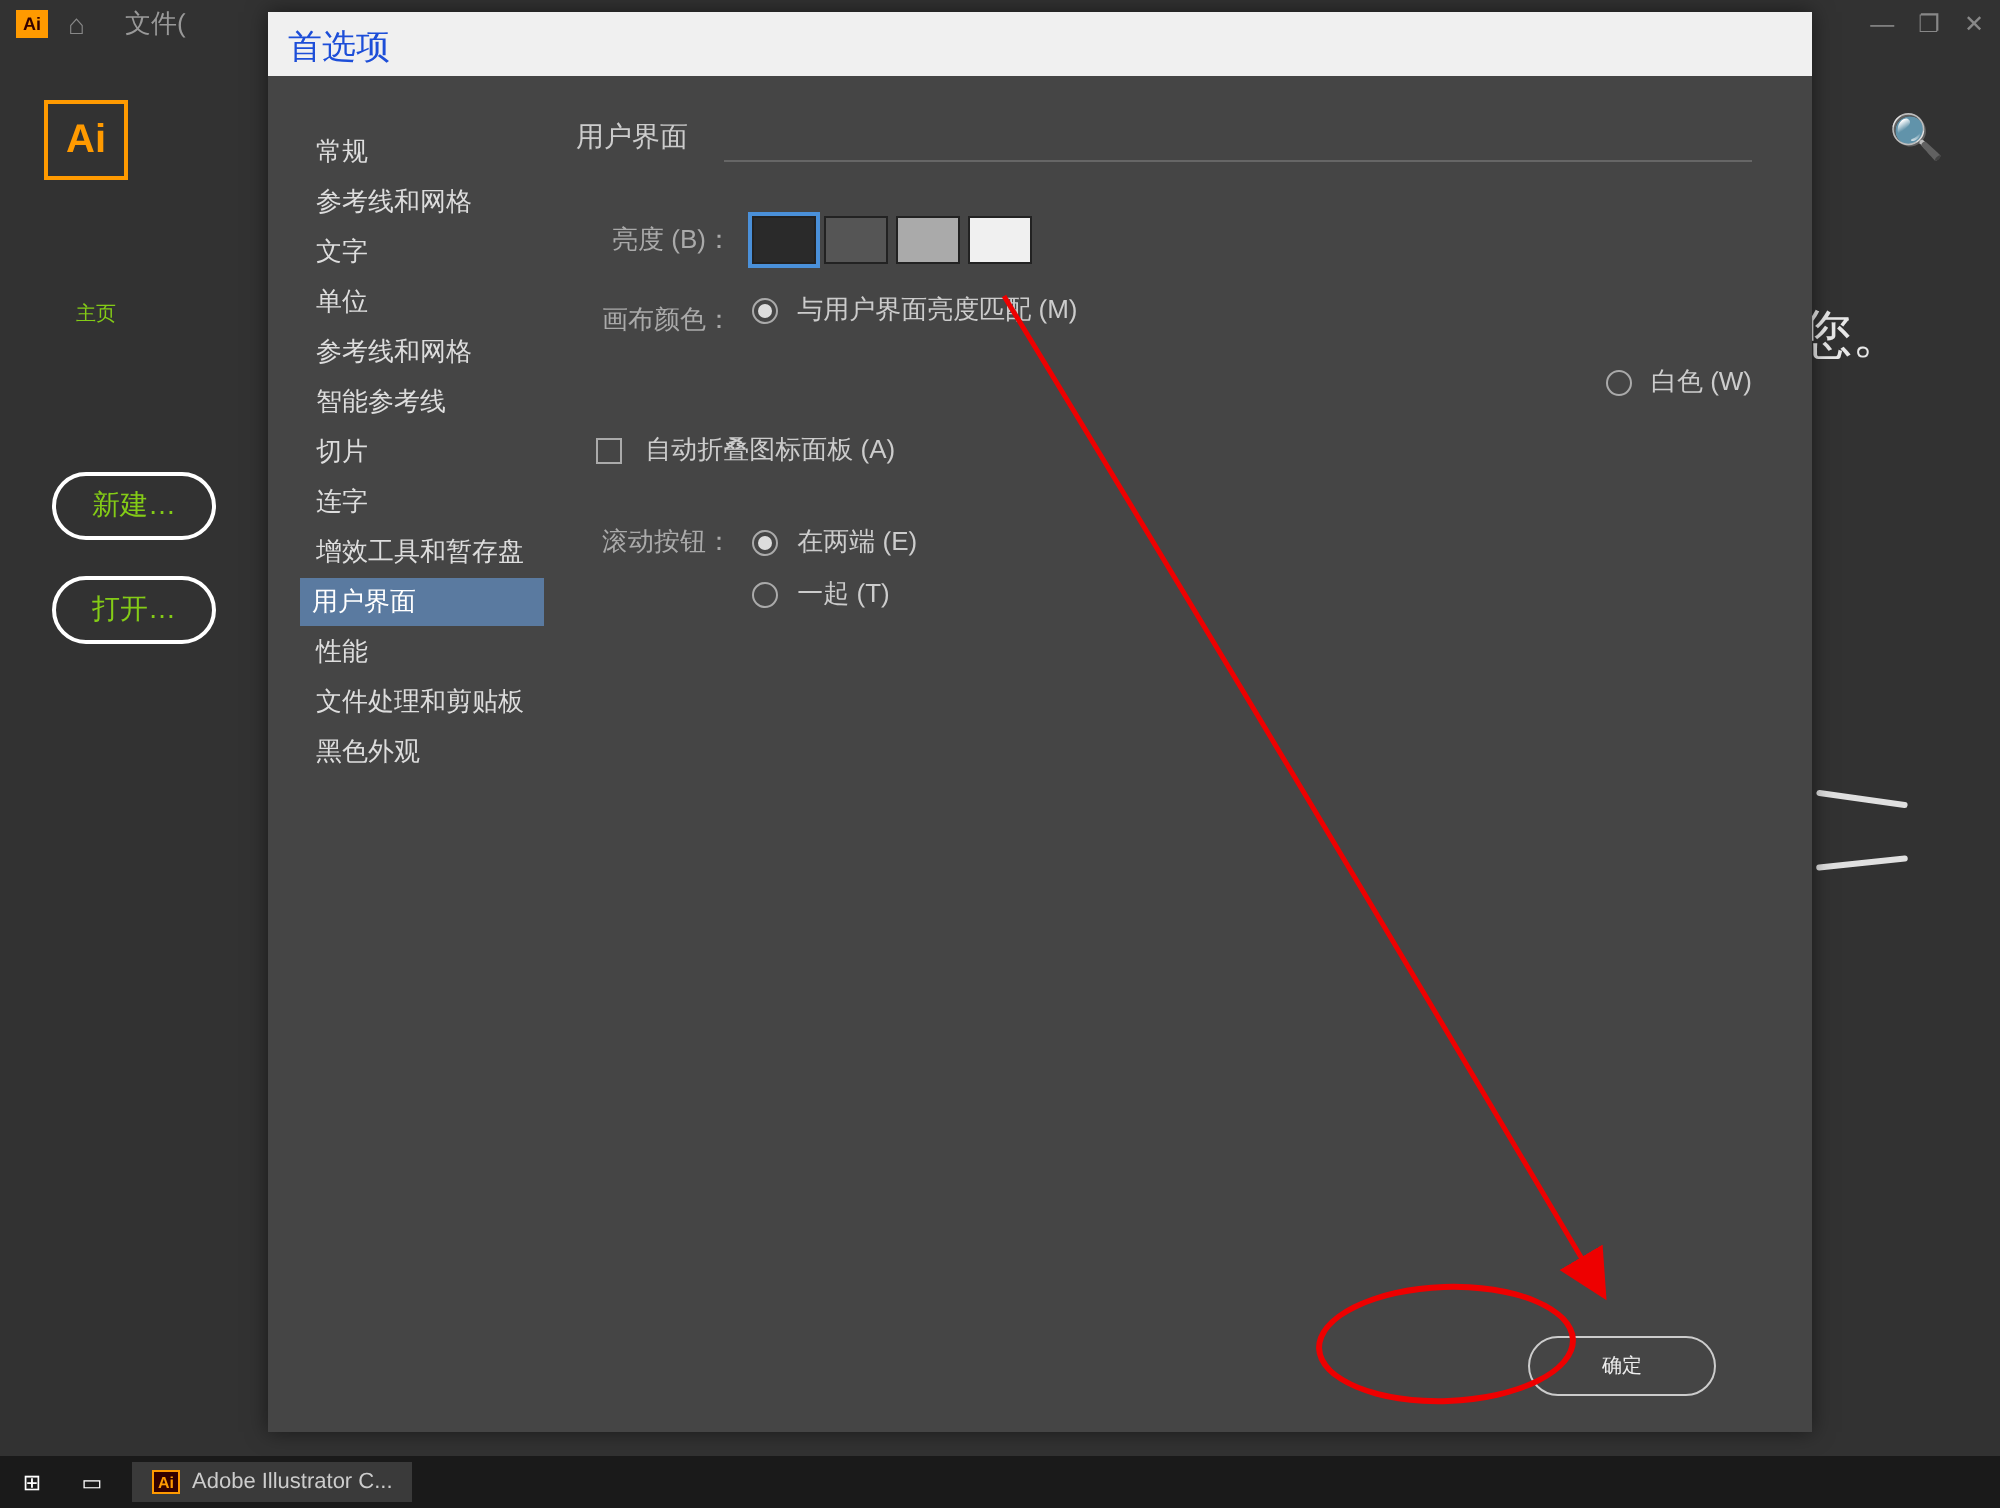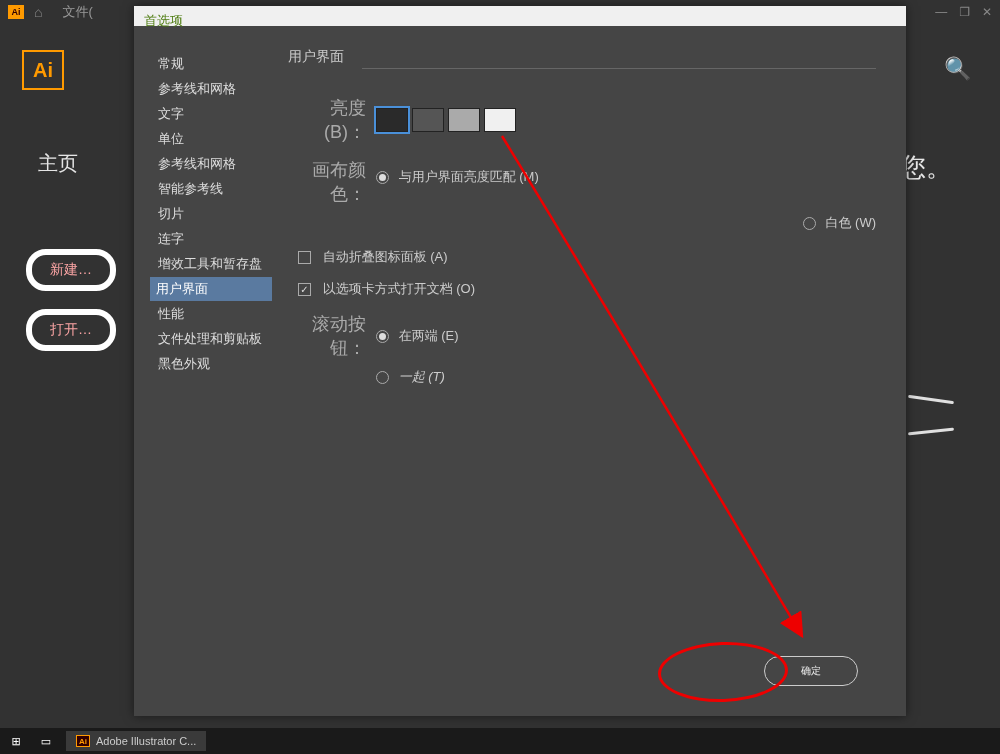--- a/index.html
+++ b/index.html
@@ -11,44 +11,44 @@
     .home-icon { color: #888; margin-right: 20px; font-size: 14px; }
     .menu-text { margin-right: 8px; font-size: 13px; }
     .window-controls { margin-left: auto; display: flex; gap: 12px; color: #888; font-size: 12px; }
     
     
     .main-bg { position: absolute; top: 24px; left: 0; right: 0; bottom: 24px; background: #323232; }
     
     
     .app-left { position: absolute; top: 24px; left: 0; width: 135px; height: 700px; background: #323232; }
     .ai-big-logo { width: 42px; height: 40px; border: 2px solid #ff9a00; color: #ff9a00; font-weight: bold; font-size: 20px; display: flex; align-items: center; justify-content: center; margin: 26px 0 0 22px; font-family: Arial; }
-    .home-tab { color: #e5e5e5; font-size: 20px; margin: 60px 0 0 38px; }
-    .pill-btn { border: 6px solid #ffffff; border-radius: 20px; padding: 6px 18px; color: #fca5a5; font-size: 14px; margin: 18px 0 0 26px; display: inline-block; }
+    .home-tab { color: #84cc16; font-size: 10px; margin: 60px 0 0 38px; }
+    .pill-btn { border: 2px solid #ffffff; border-radius: 20px; padding: 6px 18px; color: #84cc16; font-size: 14px; margin: 18px 0 0 26px; display: inline-block; }
     .pill-btn.first { margin-top: 72px; }
     
     
     .welcome-partial { position: absolute; top: 150px; right: 48px; color: #e8e8e8; font-size: 26px; }
     
     
     .dialog { position: absolute; top: 6px; left: 134px; width: 772px; height: 710px; background: #454545; box-shadow: 0 0 10px rgba(0,0,0,0.5); }
-    .dialog-titlebar { height: 20px; background: #f0f0f0; color: #4d7c0f; font-size: 13px; padding: 6px 10px; }
+    .dialog-titlebar { height: 32px; background: #f0f0f0; color: #1d4ed8; font-size: 17px; padding: 6px 10px; }
     .dialog-body { display: flex; height: calc(100% - 28px); }
     
     
     .sidebar { width: 138px; padding: 26px 0 12px 18px; font-size: 13px; }
     .sidebar-item { padding: 3px 6px; cursor: pointer; color: #ddd; margin-bottom: 1px; }
     .sidebar-item.active { background: #5a7aa0; color: #fff; margin-left: -2px; }
     
     
     .panel { flex: 1; padding: 22px 30px 0 16px; font-size: 13px; position: relative; }
     .panel-title { color: #ccc; font-size: 14px; margin-bottom: 30px; }
     .hr { border-top: 1px solid #666; margin-bottom: 20px; position: absolute; top: 42px; left: 90px; right: 30px; }
     
     .row { display: flex; align-items: center; margin-bottom: 14px; }
-    .row-label { width: 78px; text-align: right; color: #aaa; font-size: 18px; margin-right: 10px; }
+    .row-label { width: 78px; text-align: right; color: #aaa; font-size: 13px; margin-right: 10px; }
     
     
     .swatches { display: flex; gap: 4px; }
     .swatch { width: 32px; height: 24px; border: 1px solid #222; }
     .swatch.selected { outline: 2px solid #4a90d9; }
     .sw1 { background: #2a2a2a; }
     .sw2 { background: #555; }
     .sw3 { background: #aaa; }
     .sw4 { background: #f0f0f0; }
     
@@ -154,33 +154,29 @@
       </div>
       <div class="opt-group radio-option" style="margin-top:-6px;text-align:right;">
         <span class="radio"></span>
         <span class="opt-label">白色 (W)</span>
       </div>
 
       <div class="check-row" style="margin-top:16px;">
         <span class="checkbox"></span>
         <span class="opt-label">自动折叠图标面板 (A)</span>
       </div>
-      <div class="check-row">
-        <span class="checkbox">✓</span>
-        <span class="opt-label">以选项卡方式打开文档 (O)</span>
-      </div>
-
-      <div class="row" style="margin-top:14px;">
+
+      <div class="row" style="margin-top:28px;">
         <div class="row-label">滚动按钮：</div>
         <div>
           <span class="radio on"></span>
           <span class="opt-label">在两端 (E)</span>
         </div>
       </div>
-      <div class="opt-group radio-option" style="margin-top:-6px;font-style:italic;">
+      <div class="opt-group radio-option" style="margin-top:-6px;">
         <span class="radio"></span>
         <span class="opt-label">一起 (T)</span>
       </div>
 
       <div class="ok-btn">确定</div>
 
       <svg class="red-annotation" style="top:100px; left:170px; width:400px; height:530px;">
         <defs>
           <marker id="arr" markerWidth="12" markerHeight="12" refX="9" refY="5" orient="auto">
             <path d="M0,0 L10,5 L0,10 z" fill="#e00"></path>

